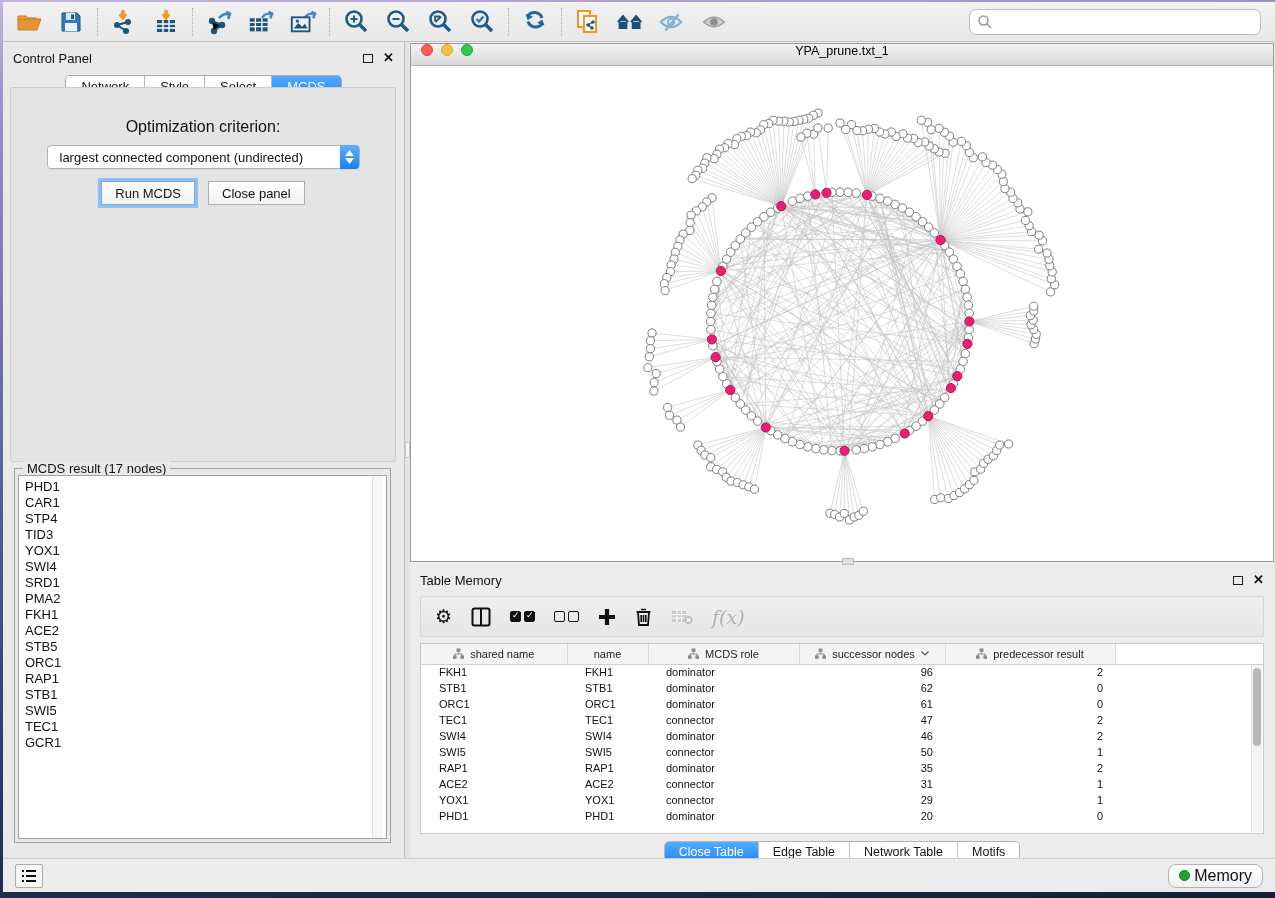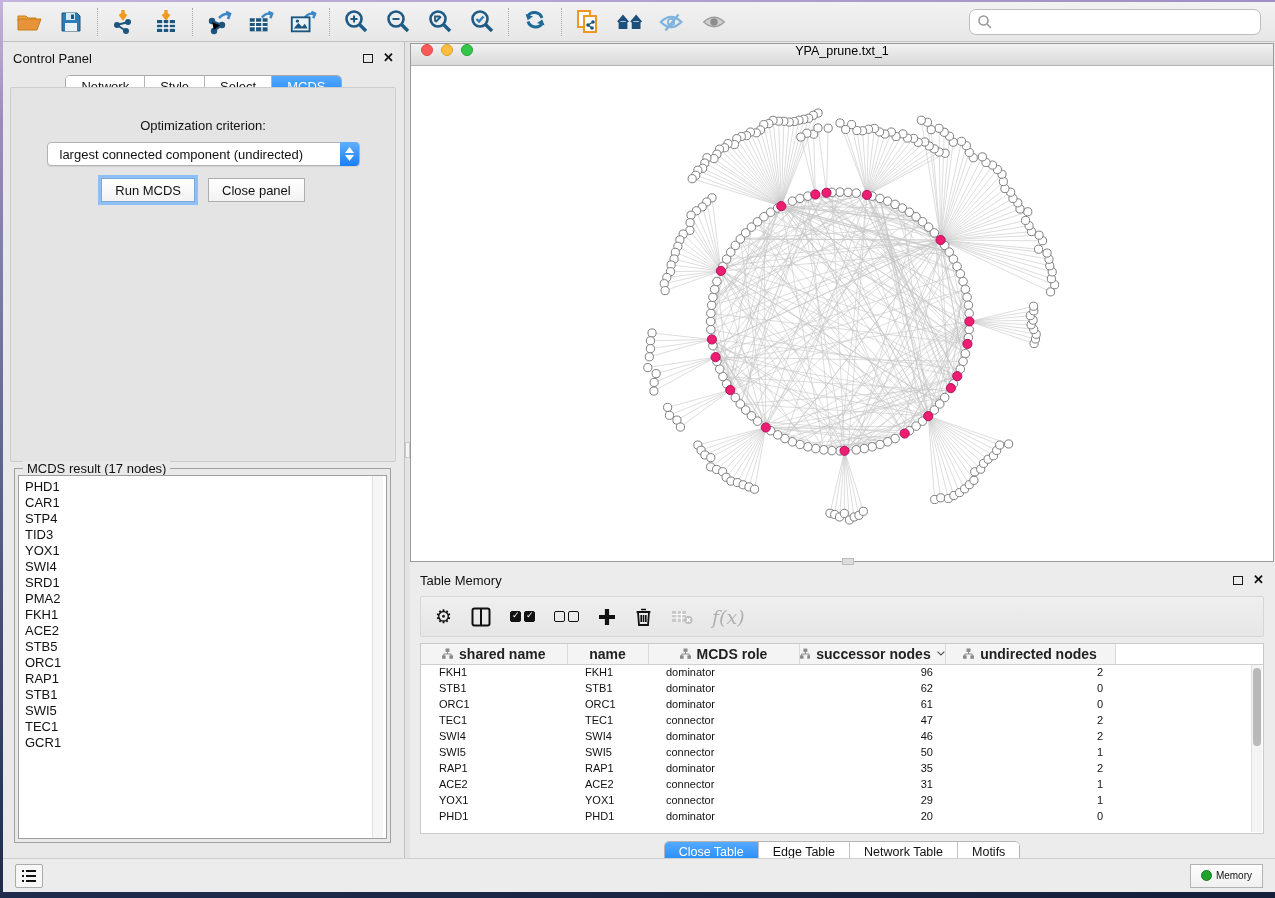--- a/index.html
+++ b/index.html
@@ -47,21 +47,21 @@
   .seg-group { display:flex; border:1px solid #a8a8a8; border-radius:5px; overflow:hidden; background:#fff;
                box-shadow:0 1px 0 rgba(255,255,255,.6); }
   .seg { padding:3px 15px 4px 15px; font-size:13px; color:#111; background:#fff; border-right:1px solid #b5b5b5; cursor:default; }
   .seg:last-child { border-right:none; }
   .seg.active { background:linear-gradient(#55aaff,#1c86f9); color:#fff; border-right:none; }
 
   .cp-content {
     position:absolute; left:7px; right:8px; top:45px; height:375px;
     background:#e4e4e4; border:1px solid #cdcdcd; border-radius:2px;
   }
-  .opt-label { text-align:center; margin-top:30px; font-size:13px; color:#111; }
+  .opt-label { text-align:center; margin-top:30px; font-size:16px; color:#111; }
   .dropdown {
     margin:9px auto 0 auto; width:313px; height:24px; background:#fff;
     border:1px solid #b3b3b3; border-radius:4px; position:relative;
     display:flex; align-items:center; font-size:13px; color:#111; padding-left:12px;
     box-shadow:0 1px 1px rgba(0,0,0,.08);
   }
   .dd-stepper {
     position:absolute; right:0; top:-1px; bottom:-1px; width:19px;
     background:linear-gradient(#5fb0ff,#1a7ef5); border-radius:0 4px 4px 0;
     display:flex; flex-direction:column; align-items:center; justify-content:center; gap:2px;
@@ -132,21 +132,21 @@
   .cb.checked::after { content:"✓"; color:#fff; font-size:9px; position:absolute; left:1px; top:-2px; }
   .cb + .cb { margin-left:3px; }
 
   .table-wrap {
     position:absolute; left:10px; right:10px; top:78px; height:191px;
     background:#fff; border:1px solid #c9c9c9; overflow:hidden;
   }
   table.node-table { border-collapse:collapse; table-layout:fixed; width:100%; }
   .node-table th {
     height:20px; background:#f4f4f4; border-right:1px solid #dadada; border-bottom:1px solid #cfcfcf;
-    font-weight:bold; font-size:14px; color:#222; text-align:center; position:relative; white-space:nowrap;
+    font-weight:normal; font-size:11px; color:#222; text-align:center; position:relative; white-space:nowrap;
   }
   .node-table th.filler { background:#fff; border-right:none; }
   .th-inner { display:flex; align-items:center; justify-content:center; gap:6px; }
   .node-table td { height:16px; font-size:11px; color:#111; white-space:nowrap; overflow:hidden; }
   .node-table td.txt { text-align:left; padding-left:18px; }
   .node-table td.num { text-align:right; padding-right:12px; }
   .tbl-scrollbar { position:absolute; right:1px; top:21px; bottom:1px; width:11px; background:#f4f4f4; border-left:1px solid #e0e0e0; }
   .tbl-thumb { position:absolute; left:1px; right:1px; top:3px; height:78px; background:#b9b9b9; border-radius:5px; }
 
   .tp-tabs { position:absolute; left:0; right:0; top:276px; display:flex; justify-content:center; }
@@ -157,21 +157,21 @@
 
   
   .status-bar {
     position:absolute; left:0; right:0; bottom:0; height:34px;
     background:#ececec; border-top:1px solid #cfcfcf;
     display:flex; align-items:center; padding:0 12px;
   }
   .list-btn { width:28px; height:24px; background:#f7f7f7; border:1px solid #ababab; border-radius:2px;
               display:flex; align-items:center; justify-content:center; }
   .memory-btn { margin-left:auto; height:24px; background:linear-gradient(#fdfdfd,#f0f0f0); border:1px solid #b2b2b2;
-                border-radius:0; display:flex; align-items:center; gap:4px; padding:0 10px; font-size:10px; color:#111; }
+                border-radius:8px; display:flex; align-items:center; gap:4px; padding:0 10px; font-size:16px; color:#111; }
   .mem-dot { width:11px; height:11px; border-radius:50%; background:#1fa32b; border:1px solid #157d1f; }
 </style>
 </head>
 <body>
 
 <div class="app">
 
   <div class="toolbar">
     <div class="tb-group" style="padding-left:2px;">
       <div class="tb-btn">
@@ -1199,21 +1199,21 @@
                     </span>
                   </th>
                   <th>
                     <span class="th-inner">
                       <svg width="11" height="11" viewBox="0 0 11 11">
                         <rect x="3.5" y="0.5" width="4" height="3.4" fill="#8a8a8a"></rect>
                         <path d="M5.5 3.9 v2 M1.8 8 v-2 h7.4 v2" stroke="#8a8a8a" fill="none"></path>
                         <rect x="0" y="7.4" width="3.6" height="3.4" fill="#8a8a8a"></rect>
                         <rect x="7.4" y="7.4" width="3.6" height="3.4" fill="#8a8a8a"></rect>
                       </svg>
-                      <span>undirected nodes</span>
+                      <span>predecessor result</span>
                     </span>
                   </th>
                   <th class="filler"></th>
                 </tr>
               </thead>
             <tbody id="nt-body">
                 <tr>
                   <td class="txt">FKH1</td>
                   <td class="txt">FKH1</td>
                   <td class="txt">dominator</td>

